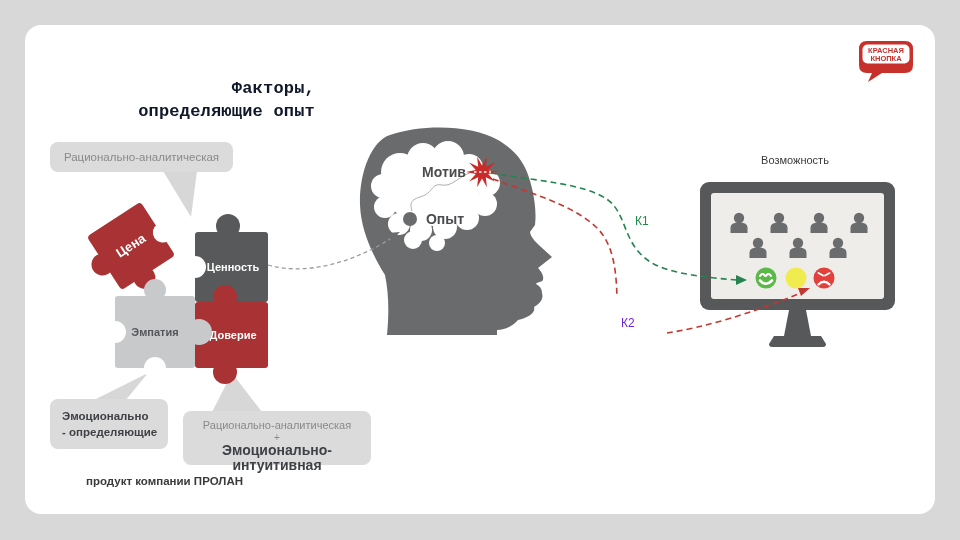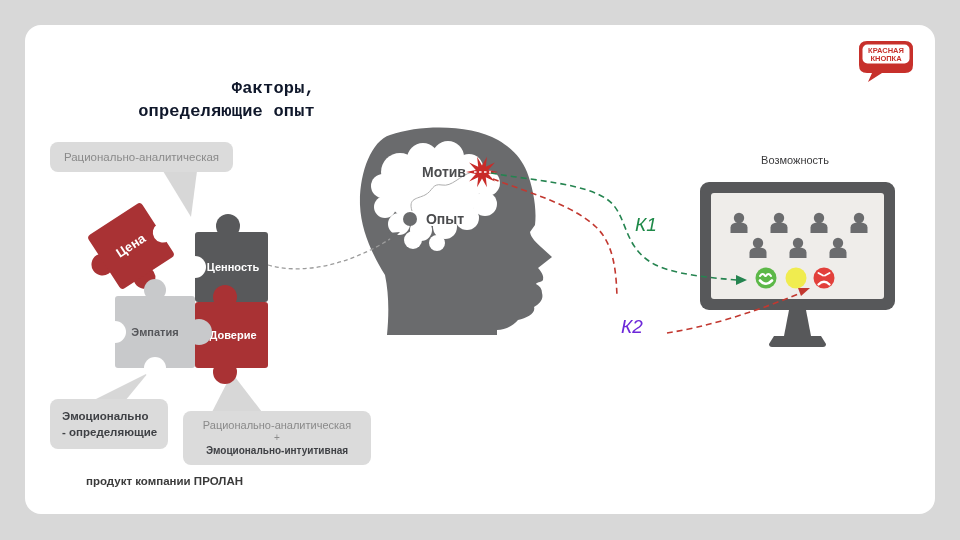--- a/index.html
+++ b/index.html
@@ -33,26 +33,26 @@
     left:25px;top:374px;width:118px;height:50px;
     padding:9px 0 16px 12px;box-sizing:border-box;
     font-weight:bold;color:#3f4145;font-size:11.5px;line-height:16px;
   }
   .callout-combined{
     left:158px;top:386px;width:188px;height:54px;
     text-align:center;box-sizing:border-box;padding-top:7px;
   }
   .callout-combined .l1{font-size:11px;line-height:14px;color:#8a8a8a;}
   .callout-combined .plus{font-size:10px;line-height:11px;color:#8a8a8a;}
-  .callout-combined .l2{font-size:10px;line-height:15px;color:#3f4145;font-weight:bold;}
+  .callout-combined .l2{font-size:14px;line-height:15px;color:#3f4145;font-weight:bold;}
   .opportunity-title{
     left:690px;top:129px;width:160px;text-align:center;
     font-size:11px;color:#3a3a3c;
   }
-  .k-label{font-size:19px;font-style:italic;}
+  .k-label{font-size:12px;}
   .k1{left:610px;top:189px;color:#1f8a49;}
   .k2{left:596px;top:291px;color:#6d28d9;}
   .caption{
     left:413px;top:371px;width:440px;text-align:center;
     font-weight:bold;font-size:19px;line-height:24px;color:#3e4349;
     letter-spacing:-.2px;
   }
   .footer-credit{
     left:25px;top:450px;font-weight:bold;font-size:11.5px;color:#3a3a3a;margin-left:36px;
   }

